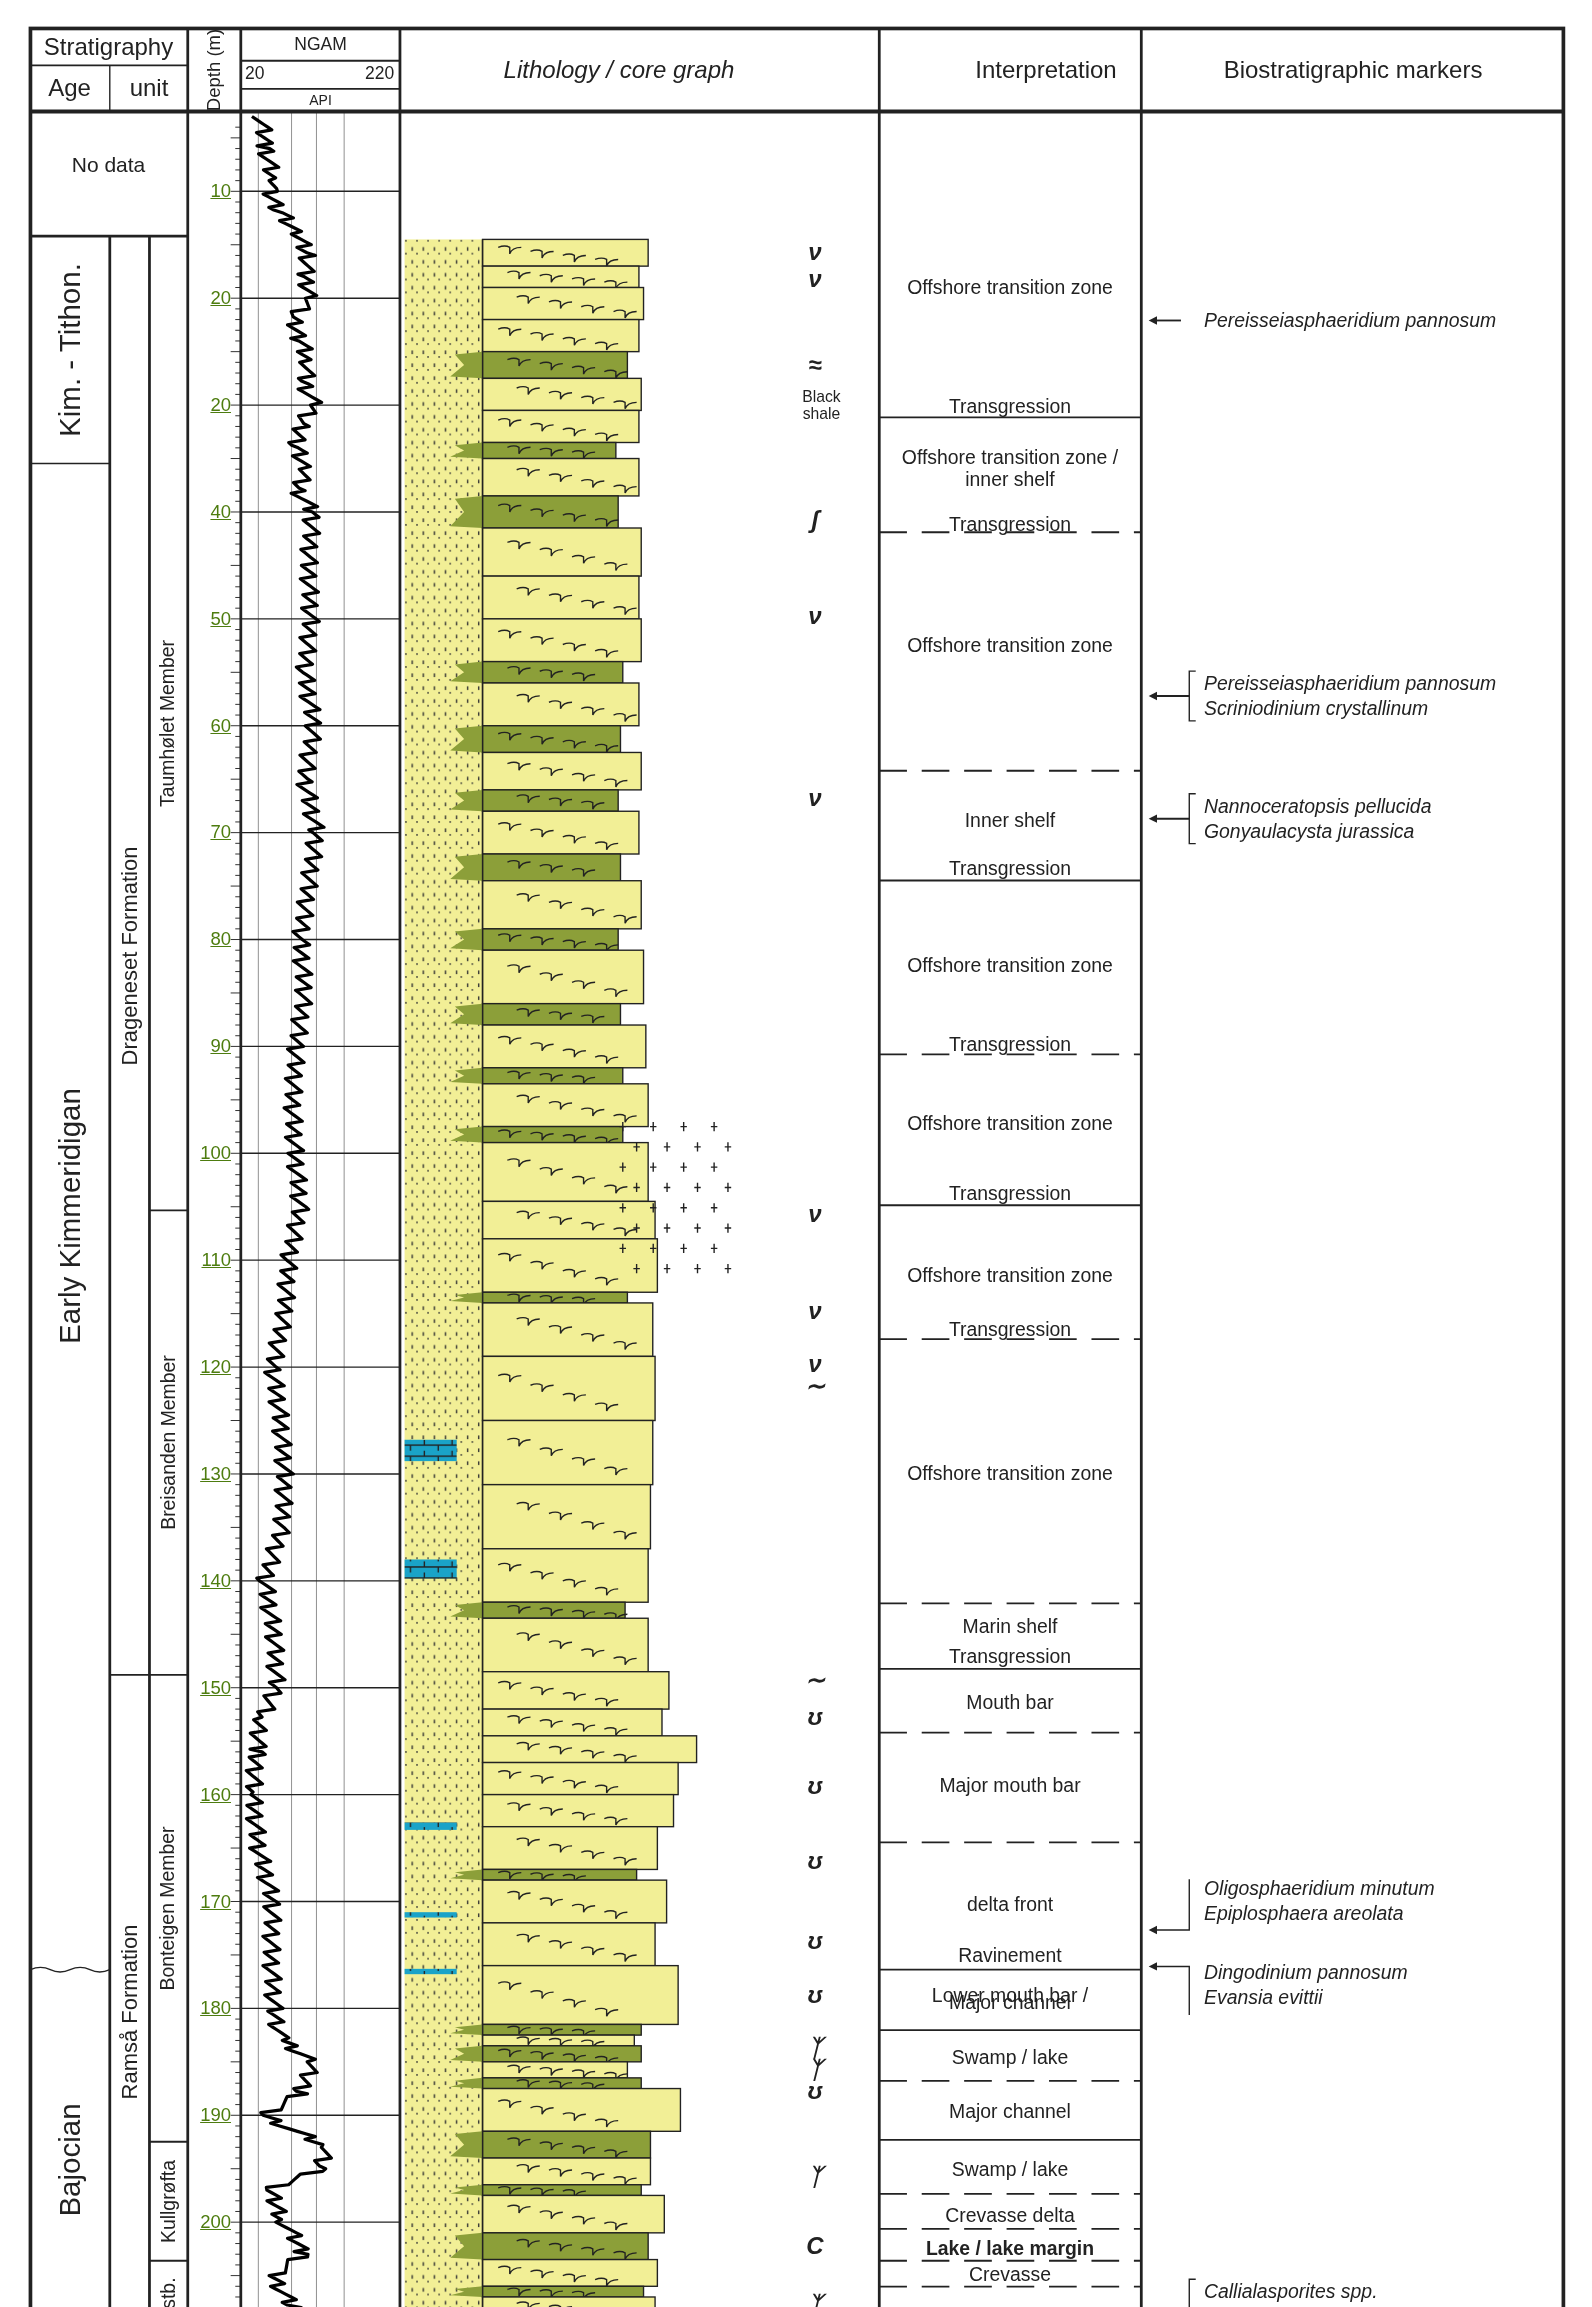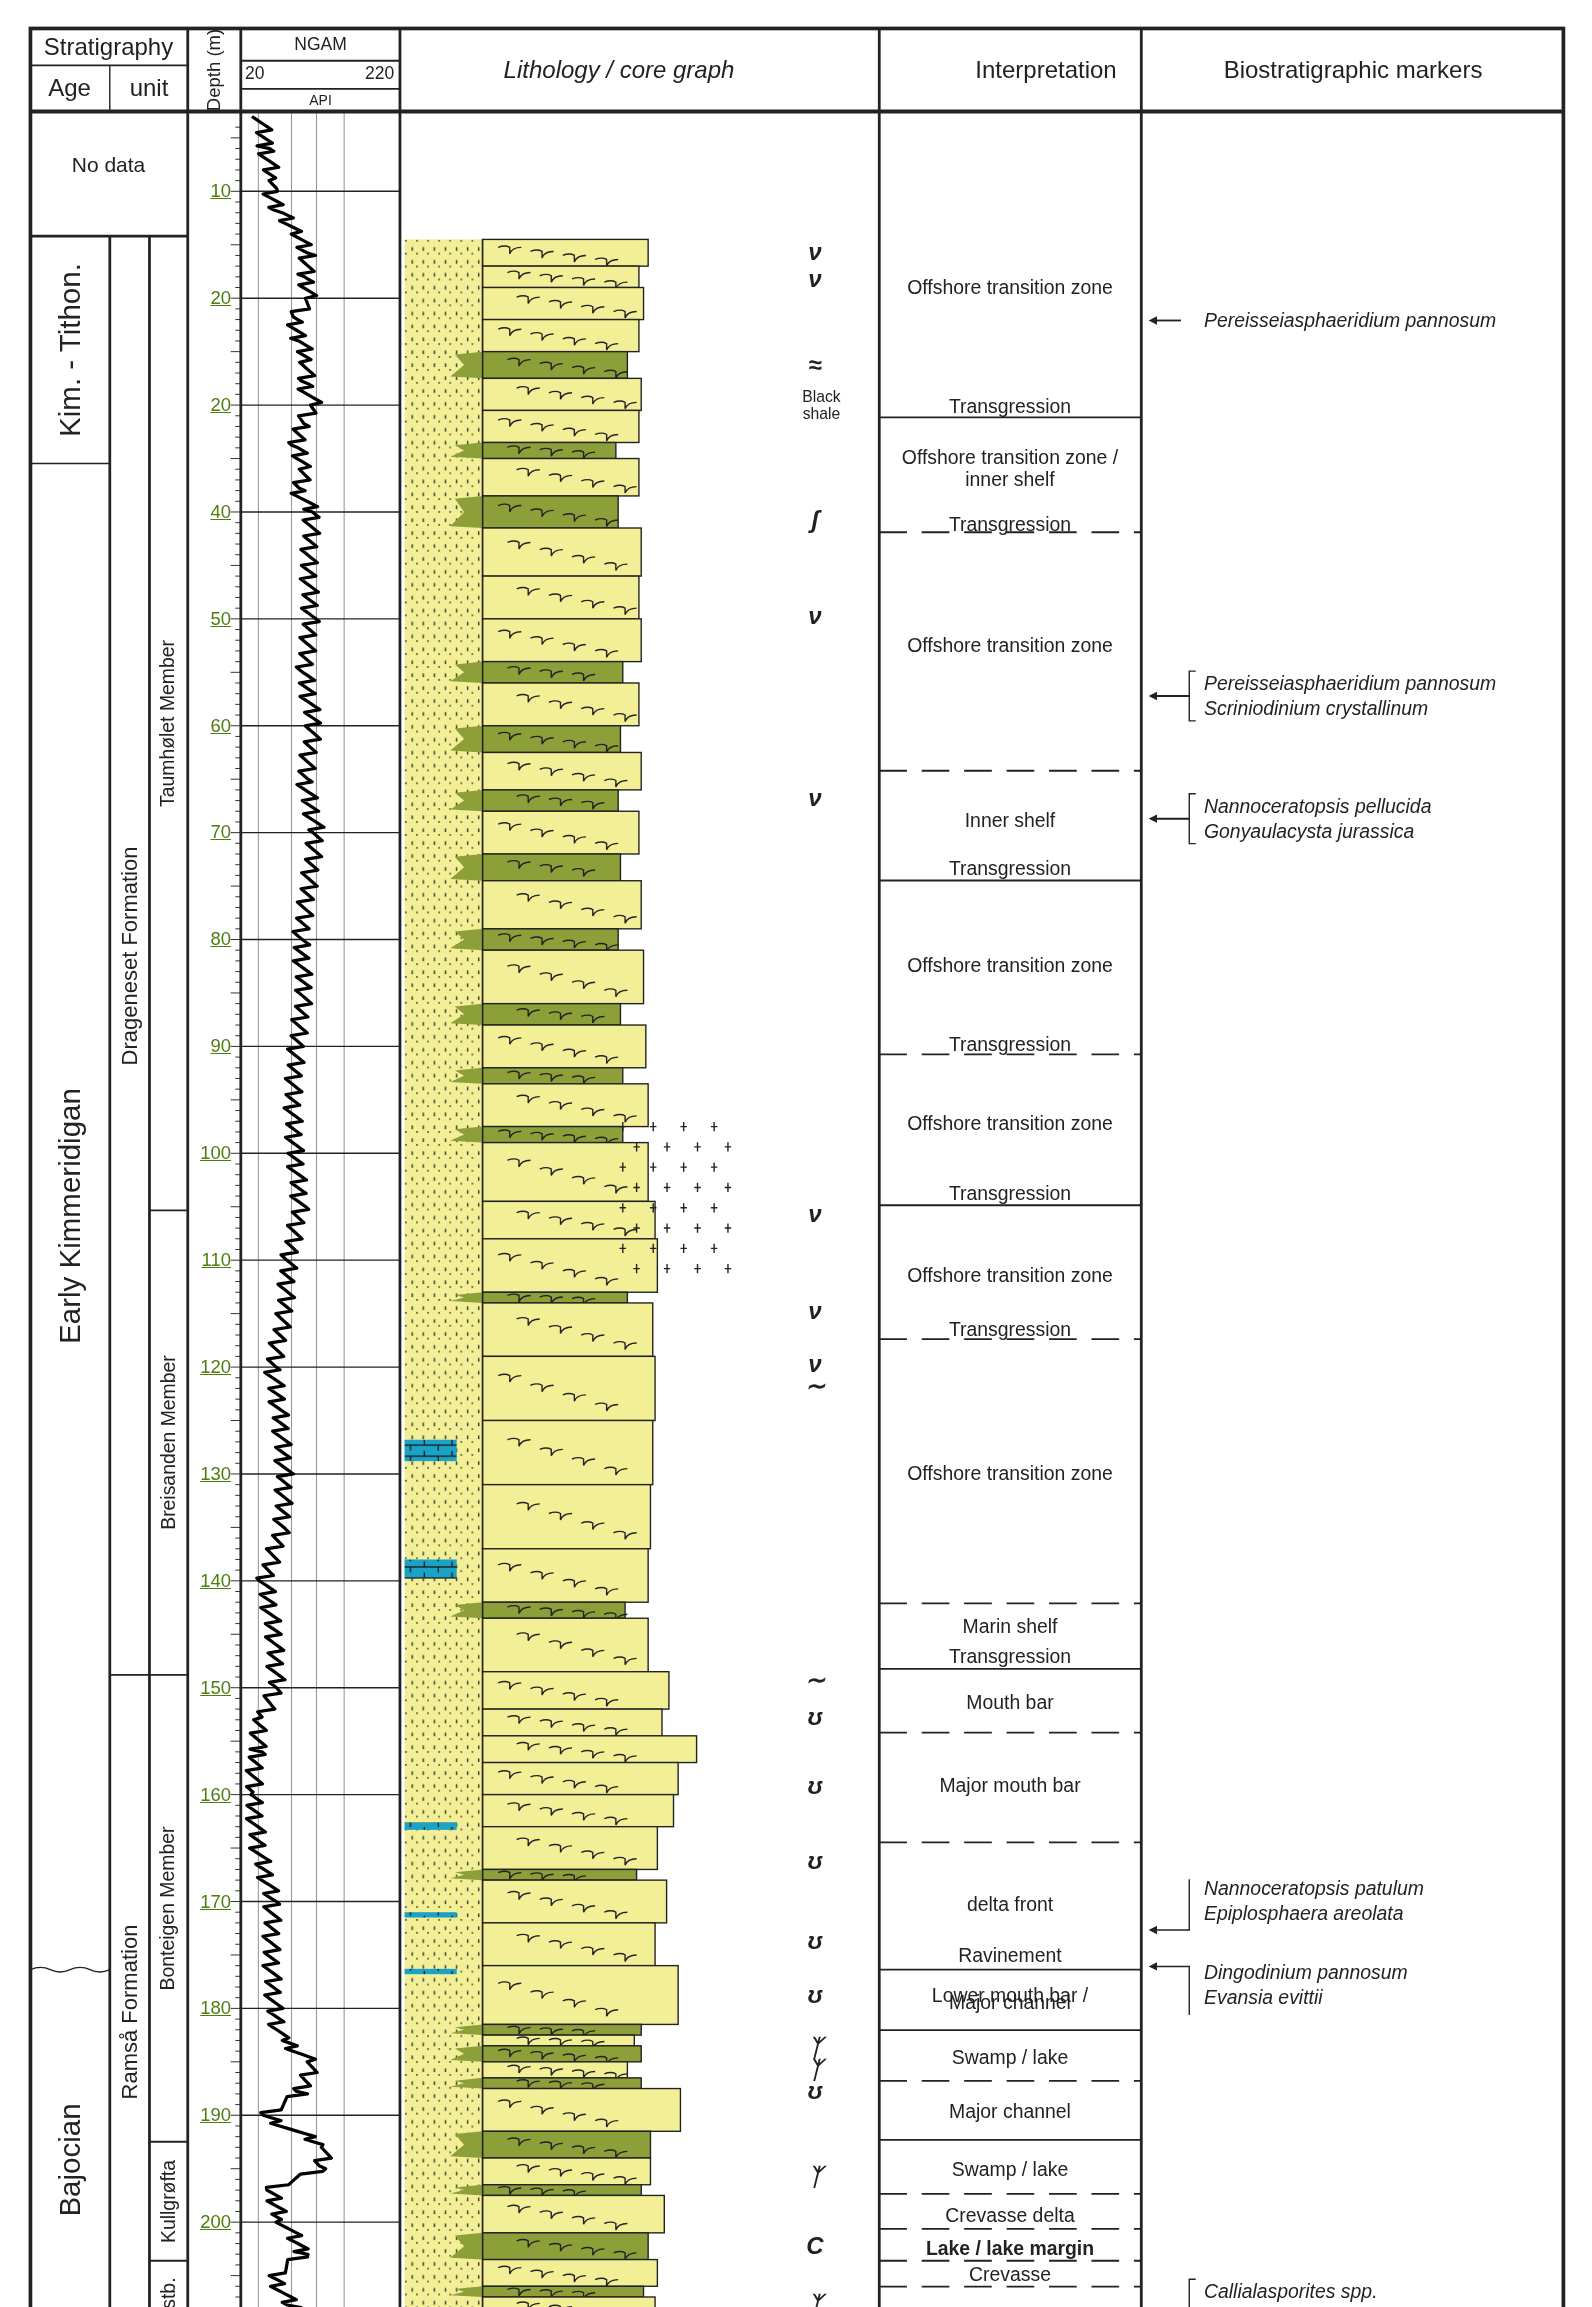--- a/index.html
+++ b/index.html
@@ -862,21 +862,21 @@
     <div class="interp" style="top:2248px;font-weight:bold;">Lake / lake margin</div>
     <div class="interp" style="top:2274px;">Crevasse</div>
     <div class="interp" style="top:2317px;">Flood plain</div>
   </div>
 <div id="bio-layer">
     <div class="bio" style="top:308px;">Pereisseiasphaeridium pannosum</div>
     <div class="bio" style="top:671px;">Pereisseiasphaeridium pannosum</div>
     <div class="bio" style="top:696px;">Scriniodinium crystallinum</div>
     <div class="bio" style="top:794px;">Nannoceratopsis pellucida</div>
     <div class="bio" style="top:819px;">Gonyaulacysta jurassica</div>
-    <div class="bio" style="top:1876px;">Nannoceratopsis patulum</div>
+    <div class="bio" style="top:1876px;">Oligosphaeridium minutum</div>
     <div class="bio" style="top:1901px;">Epiplosphaera areolata</div>
     <div class="bio" style="top:1960px;">Dingodinium pannosum</div>
     <div class="bio" style="top:1985px;">Evansia evittii</div>
     <div class="bio" style="top:2279px;">Callialasporites spp.</div>
     <div class="bio" style="top:2304px;">Cerebropollenites macroverrucosus</div>
   </div>
 <div id="grain-layer"></div>
 
 
 </body></html>

